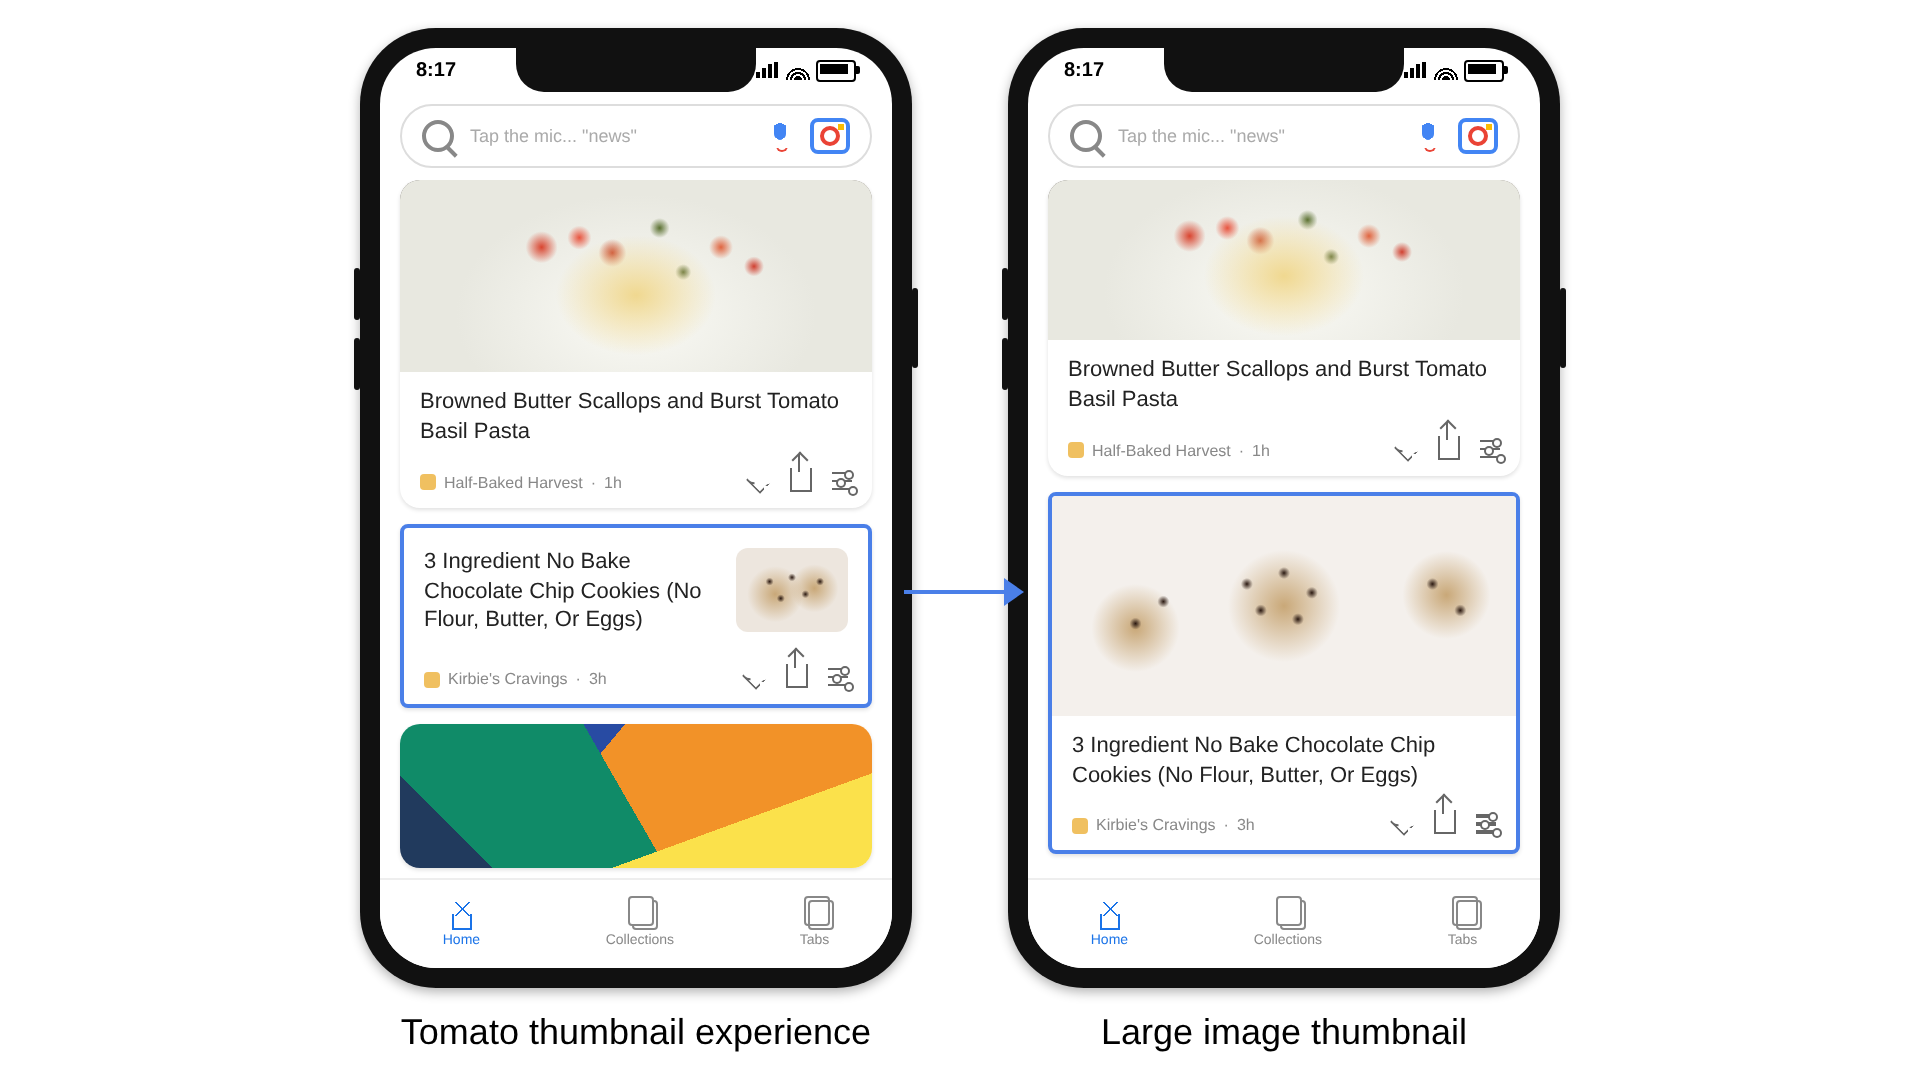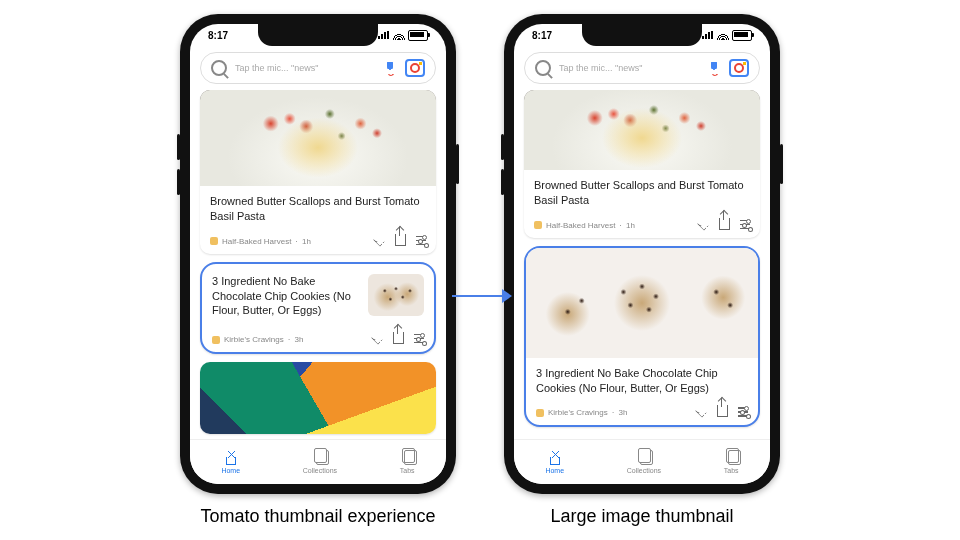--- a/index.html
+++ b/index.html
@@ -94,21 +94,21 @@
 .heart::after{left:-5px;top:-1.2px;border-top-color:transparent;border-right-color:transparent}
 .heart{border-top-color:transparent;border-left-color:transparent}
 .share{width:9px;height:11px;border:1.2px solid #666;border-top:none;position:relative}
 .share::before{content:"";position:absolute;top:-7px;left:3px;width:1.2px;height:9px;background:#666}
 .share::after{content:"";position:absolute;top:-7px;left:1px;width:5px;height:5px;border-top:1.2px solid #666;border-left:1.2px solid #666;transform:rotate(45deg)}
 .sliders{width:10px;height:10px;position:relative}
 .sliders::before{content:"";position:absolute;top:1px;width:10px;height:1.2px;background:#666;box-shadow:0 4px #666,0 8px #666}
 .sliders::after{content:"";position:absolute;top:0;left:6px;width:3px;height:3px;background:#fff;border:1px solid #666;border-radius:50%;box-shadow:-4px 4px 0 -1px #fff,-4px 4px #666,2px 8px 0 -1px #fff,2px 8px #666}
 .hrow{display:flex;gap:8px;align-items:flex-start;padding:10px}
 .hrow .ct{flex:1}
-.hl{border:2px solid #4a7fe8;border-radius:16px}
+.hl{border:2px solid #4a7fe8;border-radius:4px}
 .tabbar{height:44px;border-top:1px solid #eee;display:flex;justify-content:space-around;align-items:center;flex-shrink:0;background:#fff}
 .tab{display:flex;flex-direction:column;align-items:center;gap:2px;font-size:7px;color:#888}
 .tab.active{color:#1a73e8}
 .ti{width:16px;height:14px;position:relative}
 .ti-home{background:linear-gradient(135deg,transparent 48%,currentColor 48% 54%,transparent 54%),linear-gradient(45deg,transparent 48%,currentColor 48% 54%,transparent 54%);background-size:100% 50%;background-repeat:no-repeat}
 .ti-home::after{content:"";position:absolute;bottom:0;left:3px;width:8px;height:7px;border:1.5px solid currentColor;border-top:none}
 .ti-coll{border:1.5px solid currentColor;width:11px;height:13px;border-radius:2px;left:3px}
 .ti-coll::before{content:"";position:absolute;border:1.5px solid currentColor;width:11px;height:13px;border-radius:2px;top:-3px;left:-3px;background:#fff}
 .ti-tabs{border:1.5px solid currentColor;width:11px;height:13px;border-radius:2px;left:3px}
 .ti-tabs::before{content:"";position:absolute;border:1.5px solid currentColor;width:11px;height:13px;border-radius:2px;top:-3px;left:-3px}

